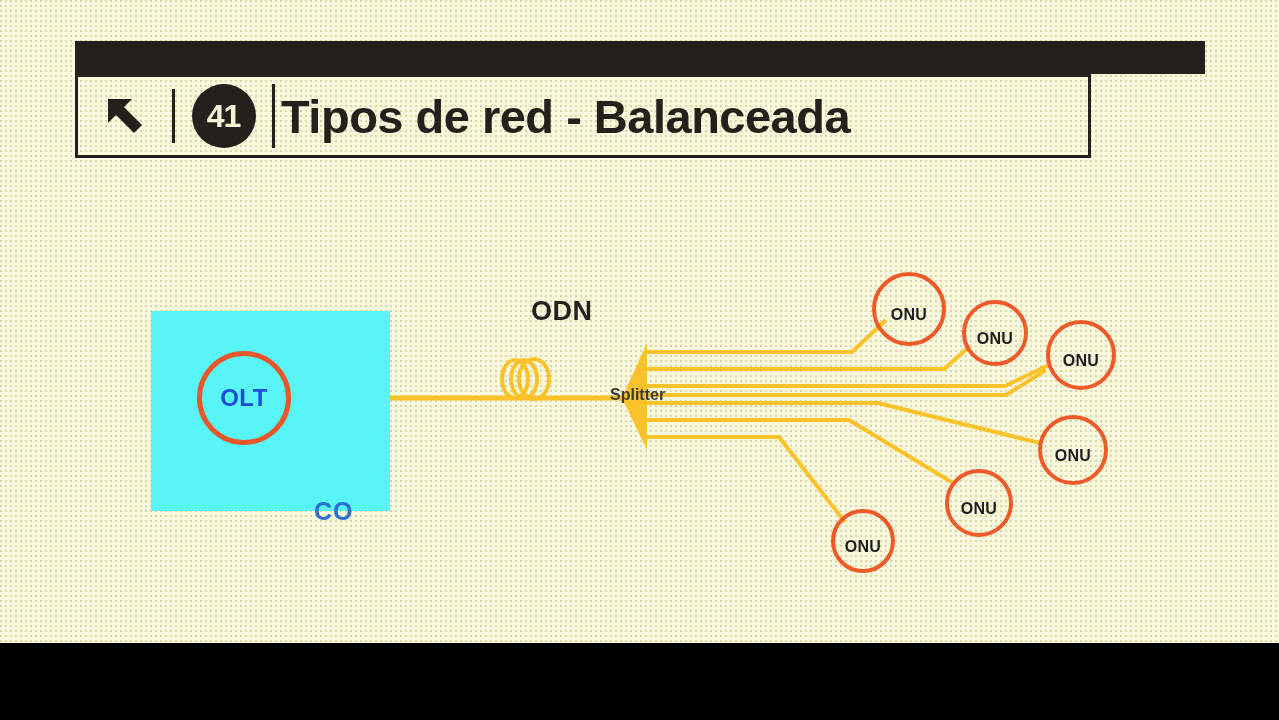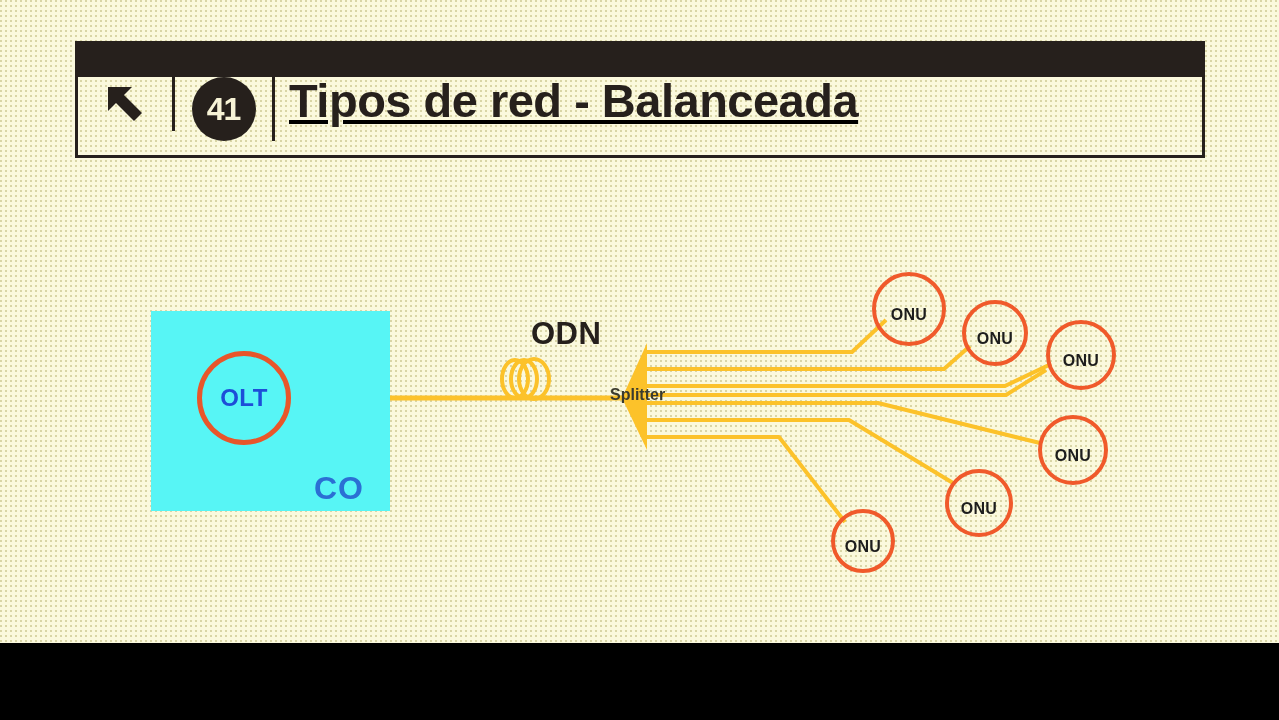--- a/index.html
+++ b/index.html
@@ -46,43 +46,42 @@
     position: absolute;
     left: 0; top: 0;
     width: 1130px;
     height: 33px;
     background: #26201c;
   }
   #header-box {
     position: absolute;
     left: 0;
     top: 33px;
-    width: 1130px;
+    width: 1016px;
     height: 84px;
     border: 3px solid #26201c;
     box-sizing: border-box;
     display: flex;
-    align-items: flex-start;
+    align-items: center;
     background: transparent;
   }
   .hdr-cell {
     display: flex;
     align-items: center;
     justify-content: center;
     border-right: 3px solid #26201c;
     box-sizing: border-box;
   }
   #hdr-back { width: 97px; }
   #hdr-num  { width: 100px; }
   #hdr-title {
     flex: 1;
     justify-content: flex-start;
-    padding-left: 14px;
+    padding-left: 6px;
     border-right: none;
-    text-decoration: underline;
   }
   #title-text {
     font-size: 47px;
     font-weight: bold;
     color: #26201c;
     letter-spacing: -0.5px;
     white-space: nowrap;
     line-height: 1;
   }
   #badge-41 {
@@ -128,31 +127,31 @@
   }
   #olt-label {
     font-size: 24px;
     font-weight: bold;
     color: #1d4ed8;
     letter-spacing: 0.5px;
   }
   #co-label {
     position: absolute;
     left: 314px;
-    top: 470px;
-    font-size: 32px;
+    top: 497px;
+    font-size: 25px;
     font-weight: bold;
     color: #2b6fd4;
     letter-spacing: 1px;
   }
   #odn-label {
     position: absolute;
     left: 531px;
-    top: 316px;
-    font-size: 31px;
+    top: 296px;
+    font-size: 27px;
     font-weight: bold;
     color: #26201c;
     letter-spacing: 0.5px;
   }
   #splitter-label {
     position: absolute;
     left: 586px;
     top: 386px;
     font-size: 16px;
     font-weight: bold;

